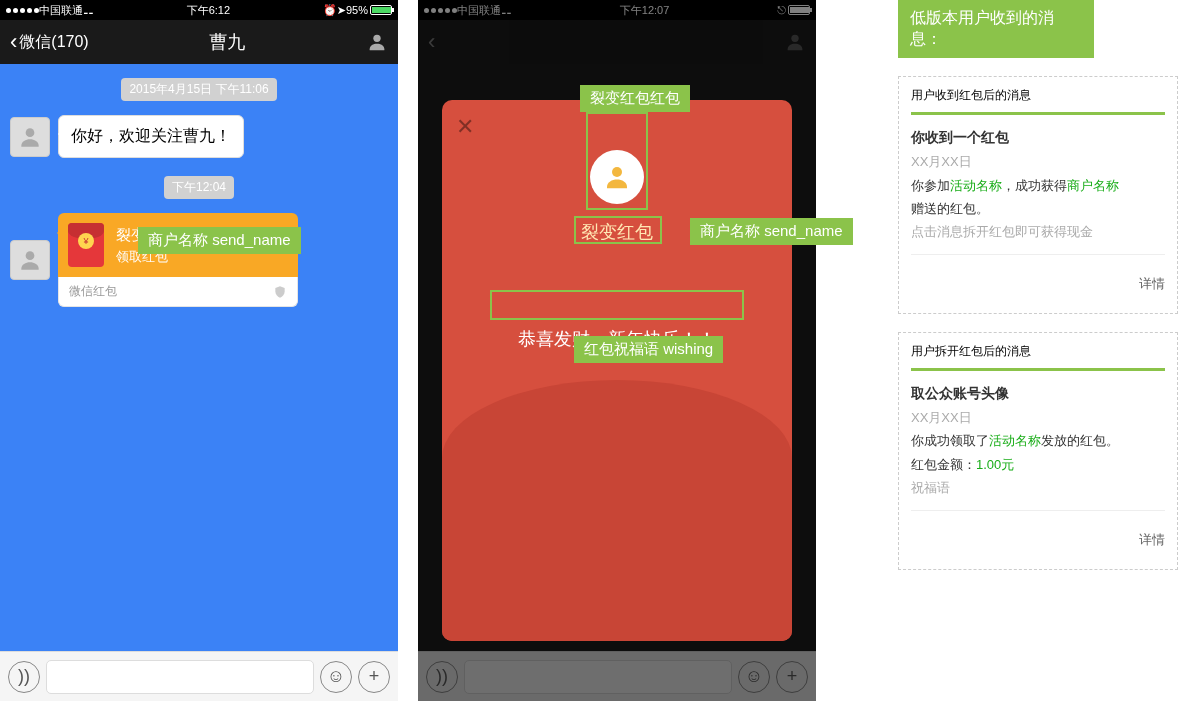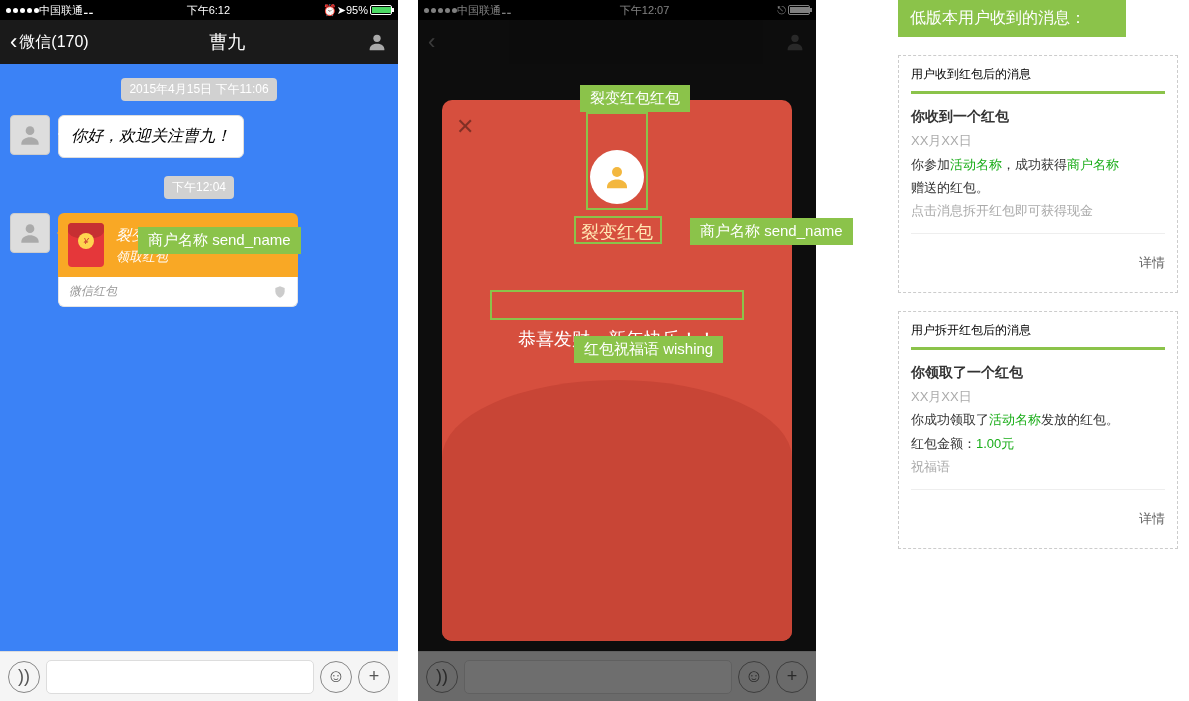--- a/index.html
+++ b/index.html
@@ -21,21 +21,21 @@
 
 .navbar { height:44px; background:#1a1a1a; color:#fff; display:flex; align-items:center; justify-content:space-between; padding:0 10px; font-size:17px; }
 .navbar .back { display:flex; align-items:center; font-size:16px; }
 .navbar .back .chev { font-size:22px; margin-right:2px; }
 .navbar .title { font-size:18px; font-weight:500; }
 .navbar .person { width:22px; height:22px; display:flex; align-items:center; justify-content:center; }
 
 .chat-body { position:absolute; top:64px; bottom:50px; left:0; right:0; background:#3b82f6; overflow:hidden; }
 .timestamp { display:block; margin:14px auto 10px; background:#d1d1d1; color:#fff; font-size:12px; padding:3px 8px; border-radius:4px; width:fit-content; }
 
-.msg { display:flex; padding:4px 10px; align-items:flex-start;font-style:italic; }
+.msg { display:flex; padding:4px 10px; align-items:center; }
 .avatar { width:40px; height:40px; background:#ddd; border-radius:4px; display:flex; align-items:center; justify-content:center; margin-right:8px; flex-shrink:0; border:1px solid #ccc; }
 .avatar svg { width:26px; height:26px; }
 
 .bubble-text { background:#fff; border:1px solid #ddd; border-radius:6px; padding:10px 12px; font-size:16px; max-width:280px; position:relative; }
 .bubble-text:before { content:""; position:absolute; left:-7px; top:12px; width:0; height:0; border:6px solid transparent; border-right-color:#fff; }
 
 .redpkt-wrap { display:flex; flex-direction:column; }
 .redpkt { background:#f9a825; border-radius:6px 6px 0 0; display:flex; align-items:center; padding:10px; position:relative; width:240px; }
 .redpkt:before { content:""; position:absolute; left:-7px; top:14px; width:0; height:0; border:6px solid transparent; border-right-color:#f9a825; }
 .redpkt .envelope { width:36px; height:44px; background:#e5373a; border-radius:4px; margin-right:12px; position:relative; }
@@ -59,21 +59,21 @@
 .envelope-modal .sender { position:absolute; top:120px; left:0; right:0; text-align:center; color:#ffe7b3; font-size:18px; }
 .envelope-modal .wish { position:absolute; top:195px; left:0; right:0; text-align:center; color:#ffffff; font-size:18px;margin-top:32px; }
 .envelope-modal .openbtn { position:absolute; left:50%; top:320px; transform:translateX(-50%); width:110px; height:110px; background:#f3b73e; border-radius:50%; display:flex; align-items:center; justify-content:center; color:#fff; font-size:24px; box-shadow:0 3px 6px rgba(0,0,0,.2); }
 
 
 .anno { position:absolute; background:#8bc34a; color:#fff; font-size:15px; padding:4px 10px; z-index:50; white-space:nowrap; }
 .anno-box { position:absolute; border:2px solid #8bc34a; z-index:49; }
 
 
 .right-col { position:absolute; left:898px; top:0; width:280px; }
-.right-header { background:#8bc34a; color:#fff; font-size:16px; padding:8px 12px; width:228px; }
+.right-header { background:#8bc34a; color:#fff; font-size:16px; padding:8px 12px; width:196px; }
 .card { border:1px dashed #ccc; margin-top:18px; padding:10px 12px 0; }
 .card .card-title { font-size:12px; color:#000000; margin-bottom:8px; }
 .card .greenbar { height:3px; background:#8bc34a; margin-bottom:0; }
 .card .body { padding:10px 0; font-size:13px; line-height:1.8; color:#333; }
 .card .body .bold { font-weight:bold; font-size:14px; }
 .card .body .grey { color:#aaa; }
 .card .body .green { color:#1aad19; }
 .card .details { border-top:1px solid #eee; padding:20px 0; font-size:13px; color:#666;text-align:right; }
 
 svg.person-svg { fill:#aaa; }
@@ -259,21 +259,21 @@
       <div>赠送的红包。</div>
       <div class="grey">点击消息拆开红包即可获得现金</div>
     </div>
     <div class="details">详情</div>
   </div>
 
   <div class="card">
     <div class="card-title">用户拆开红包后的消息</div>
     <div class="greenbar"></div>
     <div class="body">
-      <div class="bold">你领取了一个红包</div>
+      <div class="bold">取公众账号头像</div>
       <div class="grey">XX月XX日</div>
       <div>
         <span>你成功领取了</span><span class="green">活动名称</span><span>发放的红包。</span>
       </div>
       <div>
         <span>红包金额：</span><span class="green">1.00元</span>
       </div>
       <div class="grey">祝福语</div>
     </div>
     <div class="details">详情</div>

